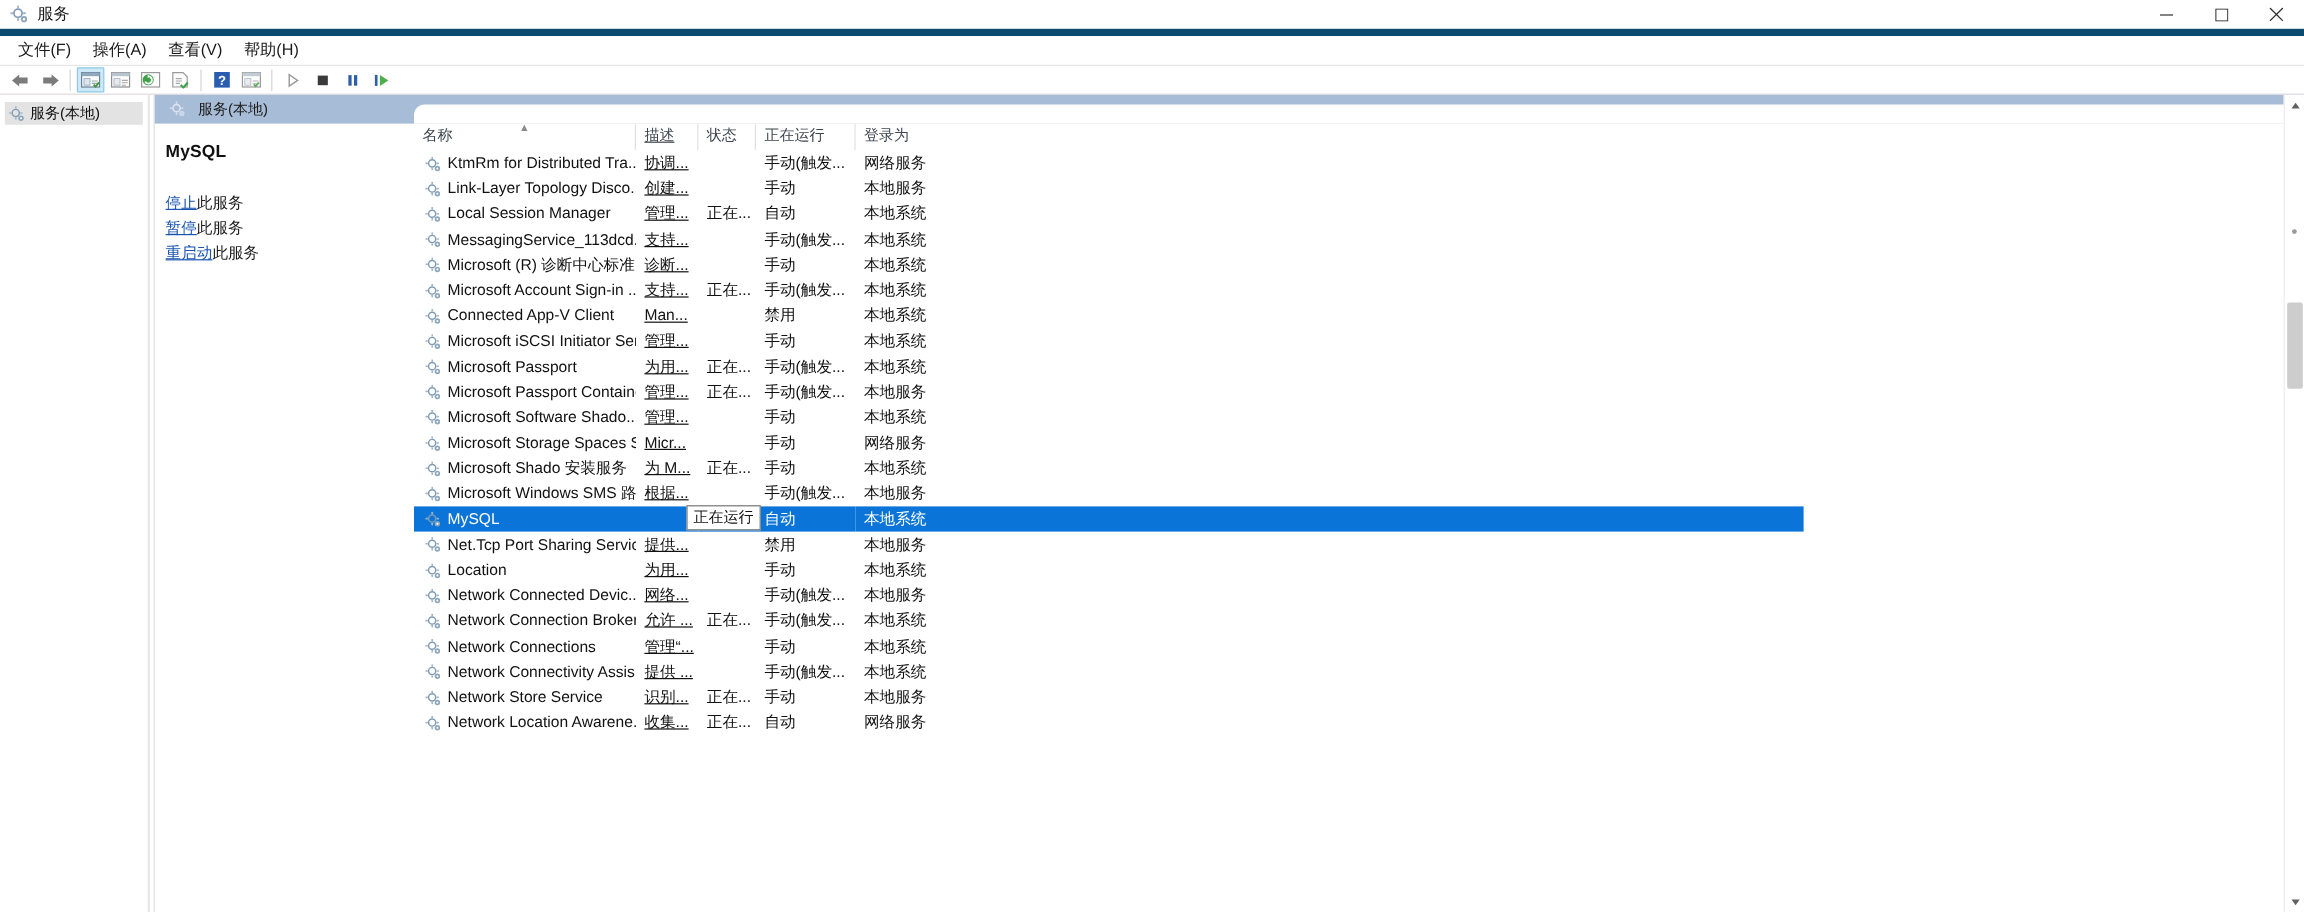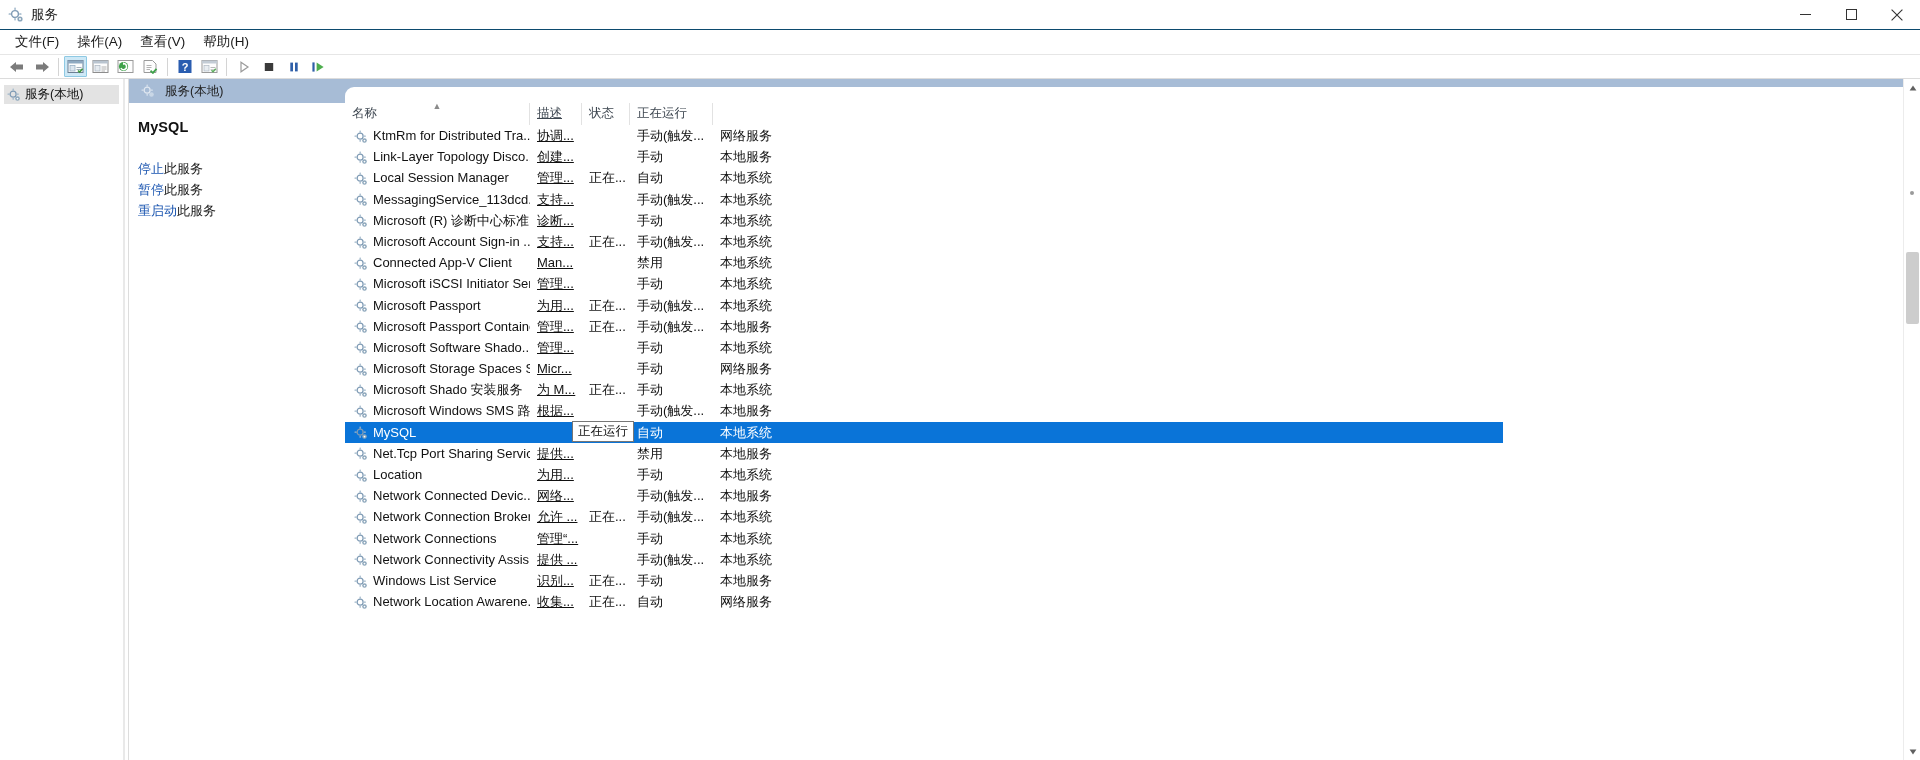--- a/index.html
+++ b/index.html
@@ -17,21 +17,21 @@
     display: flex;
     flex-direction: column;
   }
 
   
   .titlebar {
     height: 30px;
     display: flex;
     align-items: center;
     background: #ffffff;
-    border-bottom: 1px solid #0c4a6e;
+    border-bottom: 6px solid #0c4a6e;
     flex: 0 0 30px;
   }
   .titlebar-icon {
     width: 16px; height: 16px;
     margin-left: 8px; margin-right: 7px;
     position: relative; flex: 0 0 16px;
   }
   .titlebar-title {
     font-size: 13.5px;
     color: #1a1a1a;
@@ -151,20 +151,21 @@
   }
   .details-links { padding: 23px 0 0 9px; }
   .details-link {
     font-size: 13px;
     color: #1a1a1a;
     line-height: 21px;
     white-space: nowrap;
   }
   .details-link .lk {
     color: #1a55b0;
+    text-decoration: underline;
   }
 
   
   .list-pane {
     flex: 1 1 auto;
     min-width: 0;
     background: #ffffff;
     position: relative;
     display: flex;
     flex-direction: column;
@@ -487,20 +488,23 @@
           </div>
           <div class="hcell col-desc">
             <span>描述</span>
           </div>
           <div class="hcell col-status">
             <span>状态</span>
           </div>
           <div class="hcell col-start">
             <span>正在运行</span>
           </div>
+          <div class="hcell col-logon">
+            <span>登录为</span>
+          </div>
         </div>
 
         <div class="rows" id="rows">
             <div class="row">
               <div class="cell name-cell col-name">
                 <span class="row-icon"><svg width="14" height="14" viewBox="0 0 16 16">
                     <circle cx="7" cy="7" r="3.4" fill="none" stroke="#7f9bb5" stroke-width="1.4"></circle>
                     <g fill="#9fb6c9">
                       <rect x="6.3" y="0.6" width="1.5" height="2.4" rx=".4"></rect>
                       <rect x="6.3" y="11.1" width="1.5" height="2.4" rx=".4"></rect>
@@ -923,21 +927,21 @@
                     <circle cx="7" cy="7" r="3.4" fill="none" stroke="#7f9bb5" stroke-width="1.4"></circle>
                     <g fill="#9fb6c9">
                       <rect x="6.3" y="0.6" width="1.5" height="2.4" rx=".4"></rect>
                       <rect x="6.3" y="11.1" width="1.5" height="2.4" rx=".4"></rect>
                       <rect x="0.6" y="6.3" width="2.4" height="1.5" rx=".4"></rect>
                       <rect x="11.1" y="6.3" width="2.4" height="1.5" rx=".4"></rect>
                     </g>
                     <circle cx="12" cy="12" r="2.6" fill="#8ca6bb"></circle>
                     <circle cx="12" cy="12" r="1" fill="#ffffff"></circle>
                   </svg></span>
-                <span class="row-name-text">Windows List Service</span>
+                <span class="row-name-text">Network Store Service</span>
               </div>
               <div class="cell col-desc">识别...</div>
               <div class="cell col-status">正在...</div>
               <div class="cell col-start">手动</div>
               <div class="cell col-logon">本地服务</div>
             </div>
             <div class="row">
               <div class="cell name-cell col-name">
                 <span class="row-icon"><svg width="14" height="14" viewBox="0 0 16 16">
                     <circle cx="7" cy="7" r="3.4" fill="none" stroke="#7f9bb5" stroke-width="1.4"></circle>

